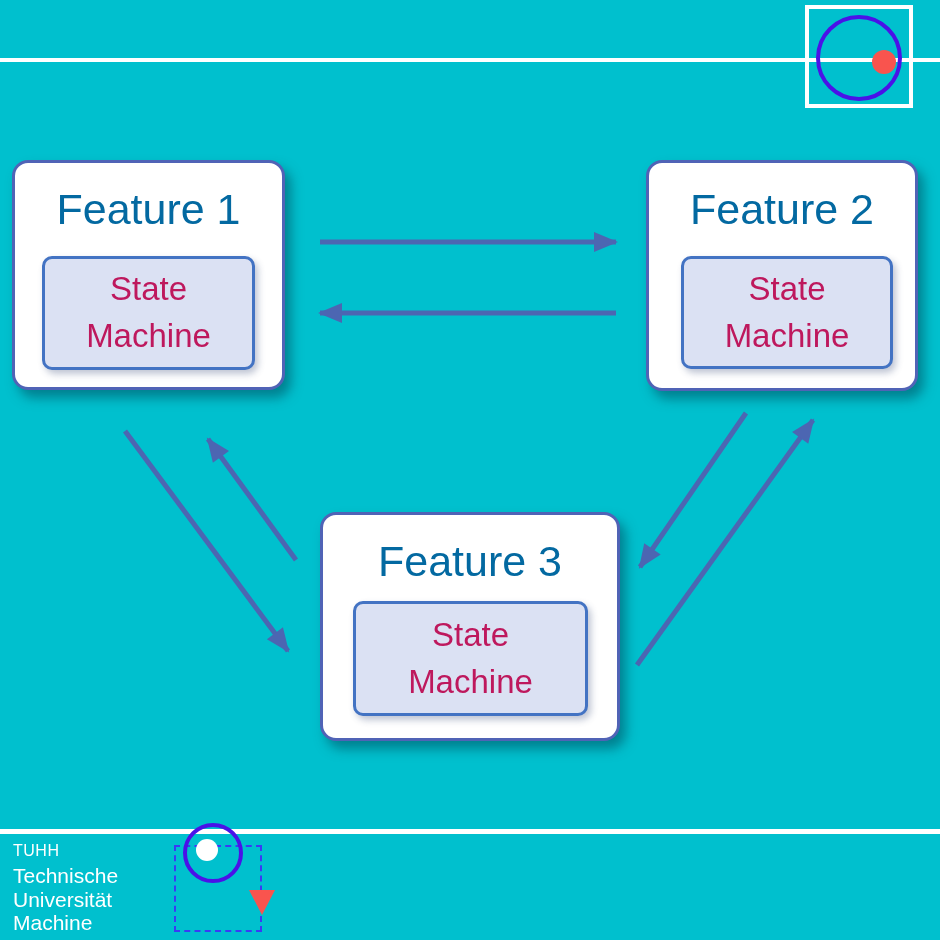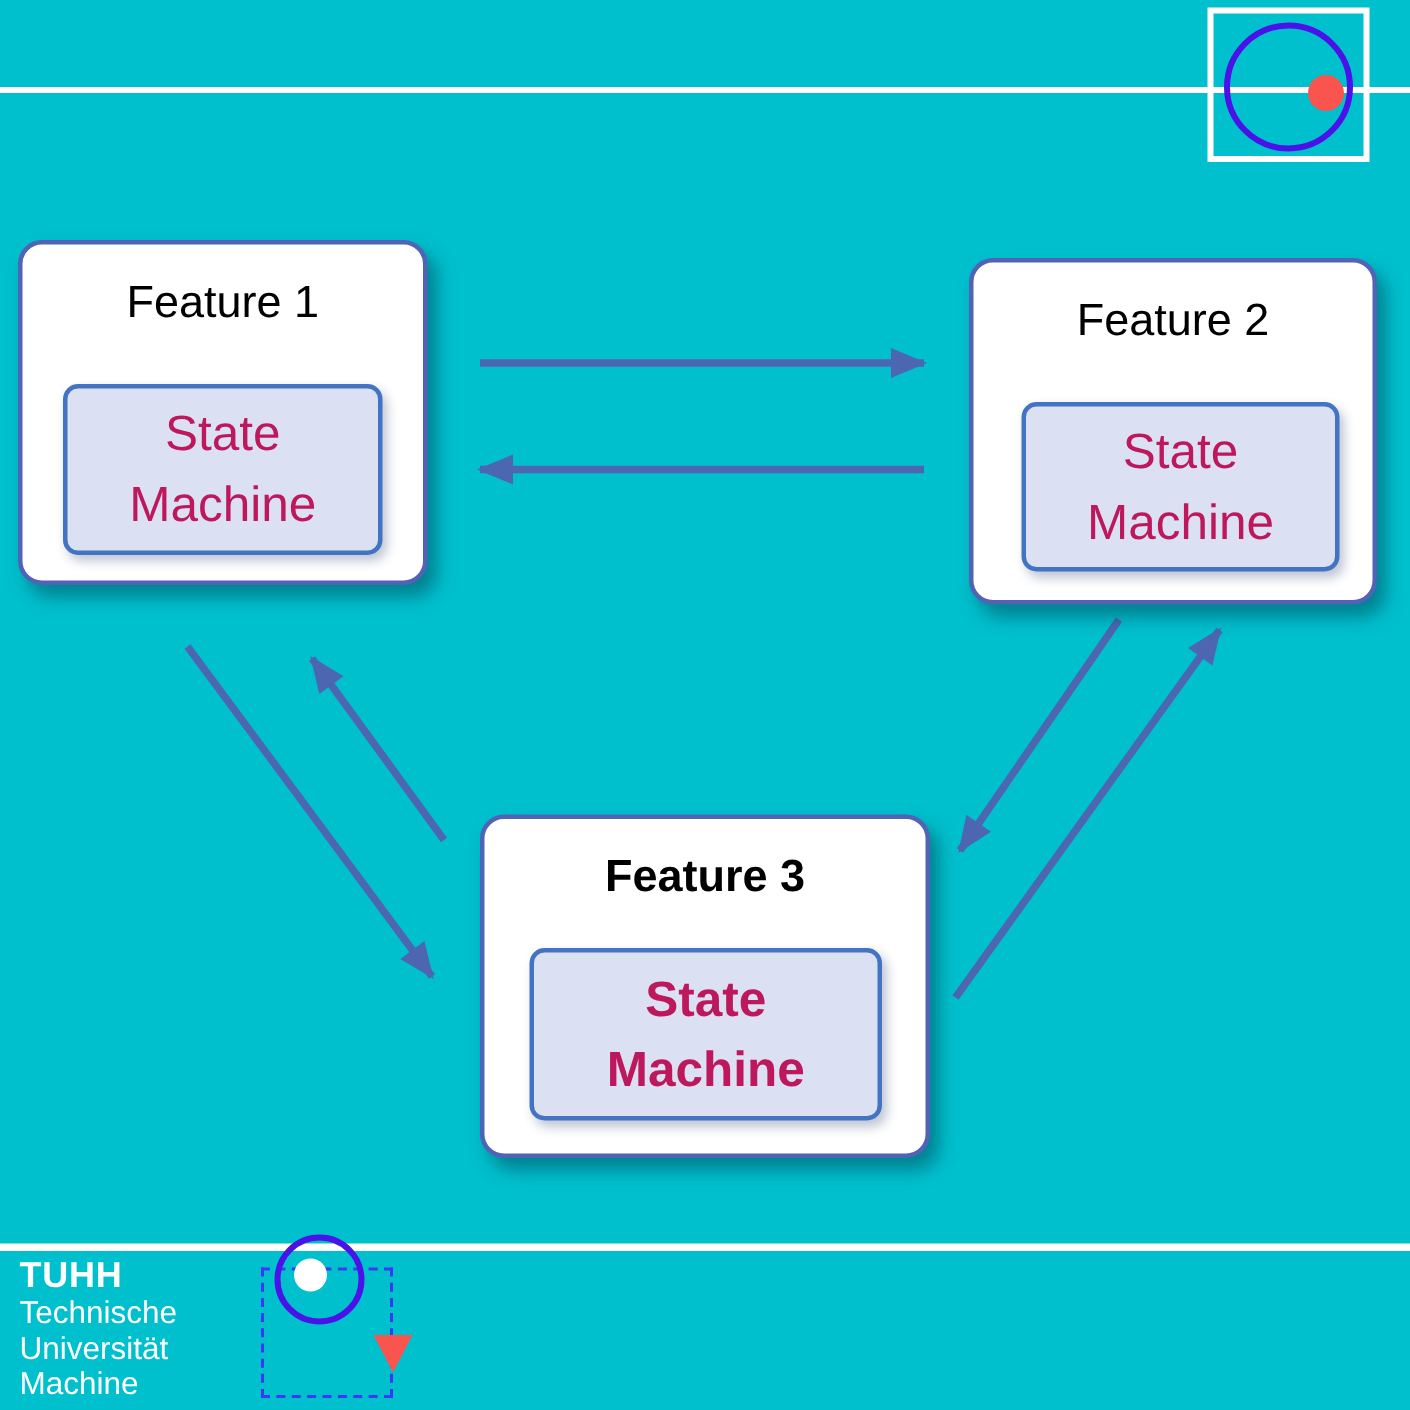--- a/index.html
+++ b/index.html
@@ -22,27 +22,27 @@
 
   
   .feature-box {
     position: absolute;
     background: #ffffff;
     border: 3px solid #5063b6;
     border-radius: 16px;
     box-shadow: 6px 8px 12px rgba(0, 77, 92, 0.55);
   }
   #node-f1 { left: 12px;  top: 160px; width: 273px; height: 230px; }
-  #node-f2 { left: 646px; top: 172px; width: 272px; height: 231px; }
-  #node-f3 { left: 320px; top: 543px; width: 300px; height: 229px; font-weight: bold; }
+  #node-f2 { left: 646px; top: 160px; width: 272px; height: 231px; }
+  #node-f3 { left: 320px; top: 512px; width: 300px; height: 229px; }
 
   .feature-title {
     position: absolute; top: 22px; left: 0; right: 0;
     text-align: center;
-    font-size: 30px; color: #000000;
+    font-size: 43px; color: #0369a1;
   }
 
   .sm-box {
     position: absolute;
     background: #dbe1f3;
     border: 3px solid #4373c3;
     border-radius: 10px;
     box-shadow: 3px 4px 7px rgba(40, 60, 110, 0.30);
     display: flex; align-items: center; justify-content: center;
     text-align: center;
@@ -61,21 +61,21 @@
   }
   svg.arrows line { stroke: #4c66b2; stroke-width: 5; }
   svg.arrows .head { fill: #4c66b2; }
 
   
   .logo {
     position: absolute; left: 13px; top: 838px;
     color: #ffffff;
   }
   .logo-acronym {
-    font-size: 24px; font-weight: bold; letter-spacing: 0.5px;
+    font-size: 16px; font-weight: normal; letter-spacing: 0.5px;
     line-height: 26px;
   }
   .logo-line { font-size: 21px; line-height: 23.5px; }
 
   
   .anno-square {
     position: absolute; left: 805px; top: 5px;
     width: 108px; height: 103px;
     border: 4px solid #ffffff;
   }

